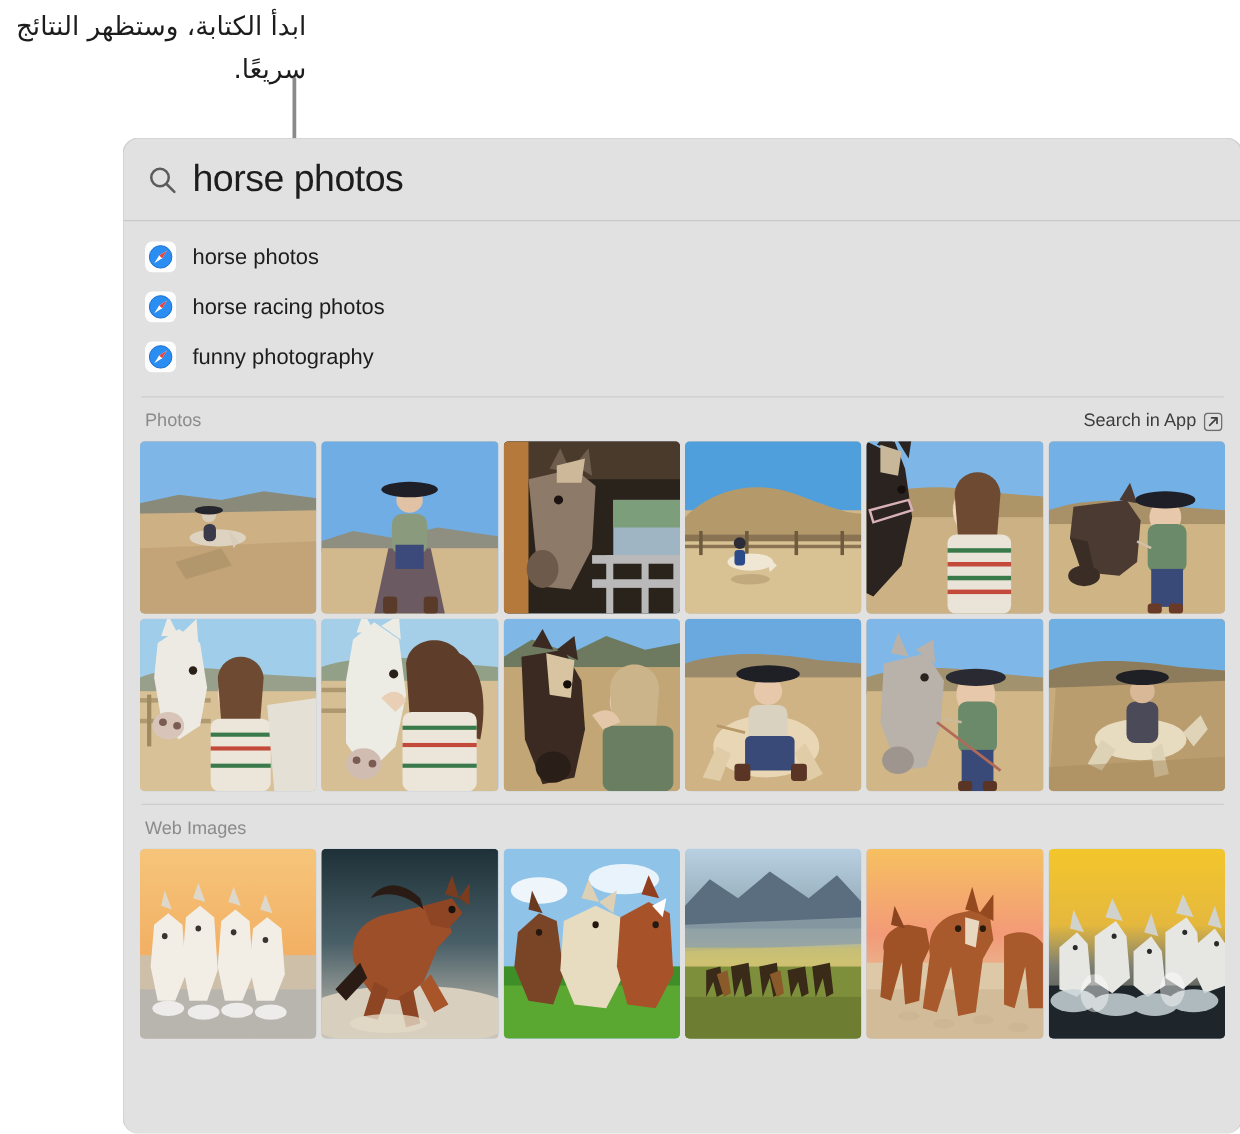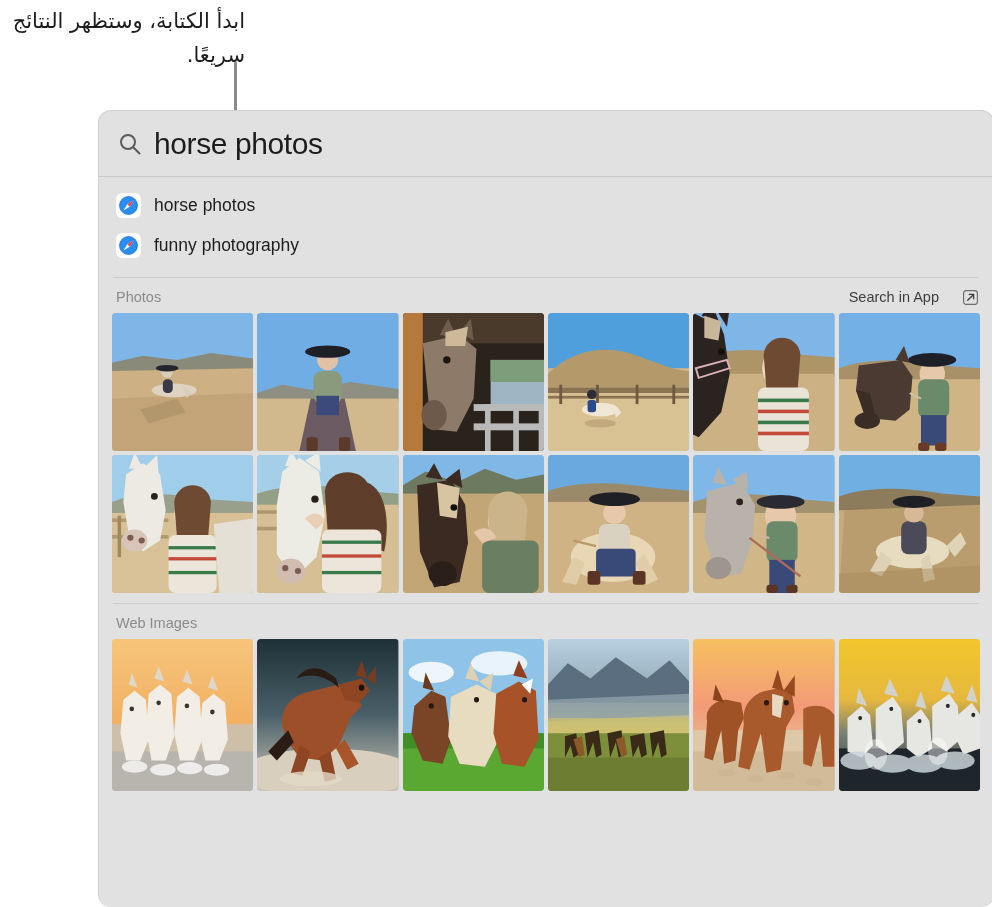--- a/index.html
+++ b/index.html
@@ -123,21 +123,21 @@
     padding: 11px 15px 8px 17px;
   }
   .section-title {
     font-size: 14.5px;
     color: #8b8b8b;
     font-weight: 400;
   }
   .search-in-app {
     display: flex;
     align-items: center;
-    gap: 24px;
+    gap: 6px;
     font-size: 14.5px;
     color: #3d3d3d;
     cursor: default;
   }
   .ext-icon {
     width: 15px;
     height: 15px;
     display: block;
   }
 
@@ -183,20 +183,30 @@
     <div class="suggestions">
       <div class="suggestion">
         <svg class="safari-icon" viewBox="0 0 32 32">
           <rect x="0" y="0" width="32" height="32" rx="7" fill="#fdfdfd"></rect>
           <circle cx="16" cy="16" r="11.5" fill="#2a8df2"></circle>
           <circle cx="16" cy="16" r="11.5" fill="none" stroke="#1b6fd0" stroke-width="1"></circle>
           <polygon points="22.5,9.5 14.5,14.5 9.5,22.5 17.5,17.5" fill="#ffffff"></polygon>
           <polygon points="22.5,9.5 17.5,17.5 14.5,14.5" fill="#e8433c"></polygon>
         </svg>
         <span class="suggestion-label">horse photos</span>
+      </div>
+      <div class="suggestion">
+        <svg class="safari-icon" viewBox="0 0 32 32">
+          <rect x="0" y="0" width="32" height="32" rx="7" fill="#fdfdfd"></rect>
+          <circle cx="16" cy="16" r="11.5" fill="#2a8df2"></circle>
+          <circle cx="16" cy="16" r="11.5" fill="none" stroke="#1b6fd0" stroke-width="1"></circle>
+          <polygon points="22.5,9.5 14.5,14.5 9.5,22.5 17.5,17.5" fill="#ffffff"></polygon>
+          <polygon points="22.5,9.5 17.5,17.5 14.5,14.5" fill="#e8433c"></polygon>
+        </svg>
+        <span class="suggestion-label">horse racing photos</span>
       </div>
       <div class="suggestion">
         <svg class="safari-icon" viewBox="0 0 32 32">
           <rect x="0" y="0" width="32" height="32" rx="7" fill="#fdfdfd"></rect>
           <circle cx="16" cy="16" r="11.5" fill="#2a8df2"></circle>
           <circle cx="16" cy="16" r="11.5" fill="none" stroke="#1b6fd0" stroke-width="1"></circle>
           <polygon points="22.5,9.5 14.5,14.5 9.5,22.5 17.5,17.5" fill="#ffffff"></polygon>
           <polygon points="22.5,9.5 17.5,17.5 14.5,14.5" fill="#e8433c"></polygon>
         </svg>
         <span class="suggestion-label">funny photography</span>

